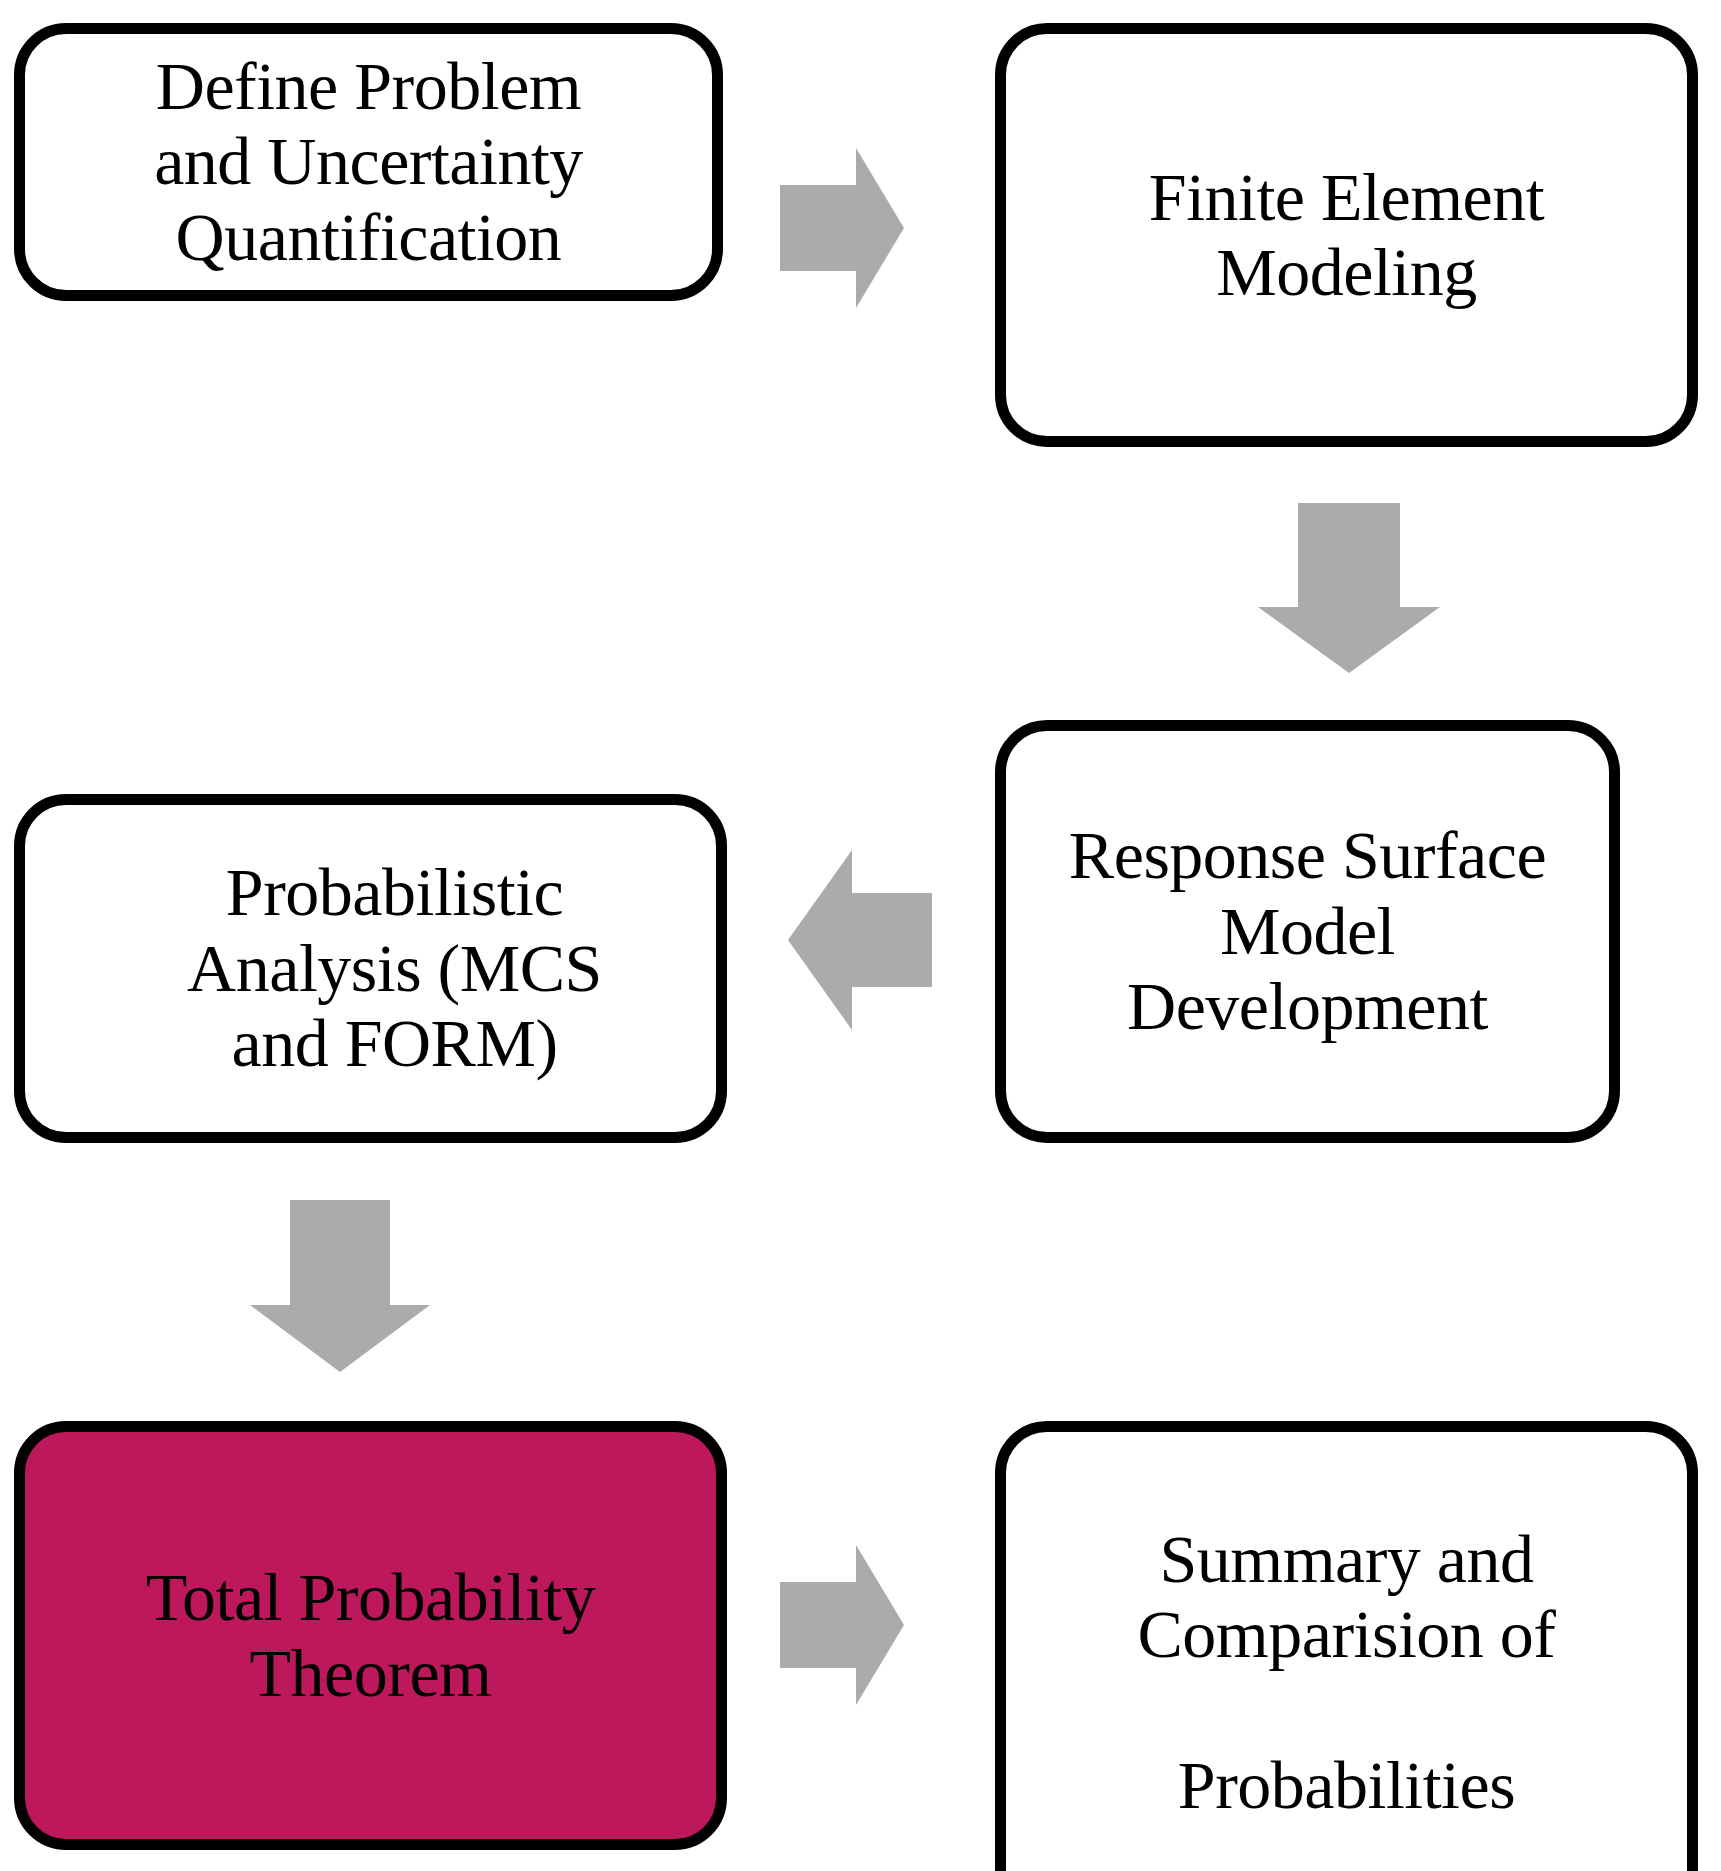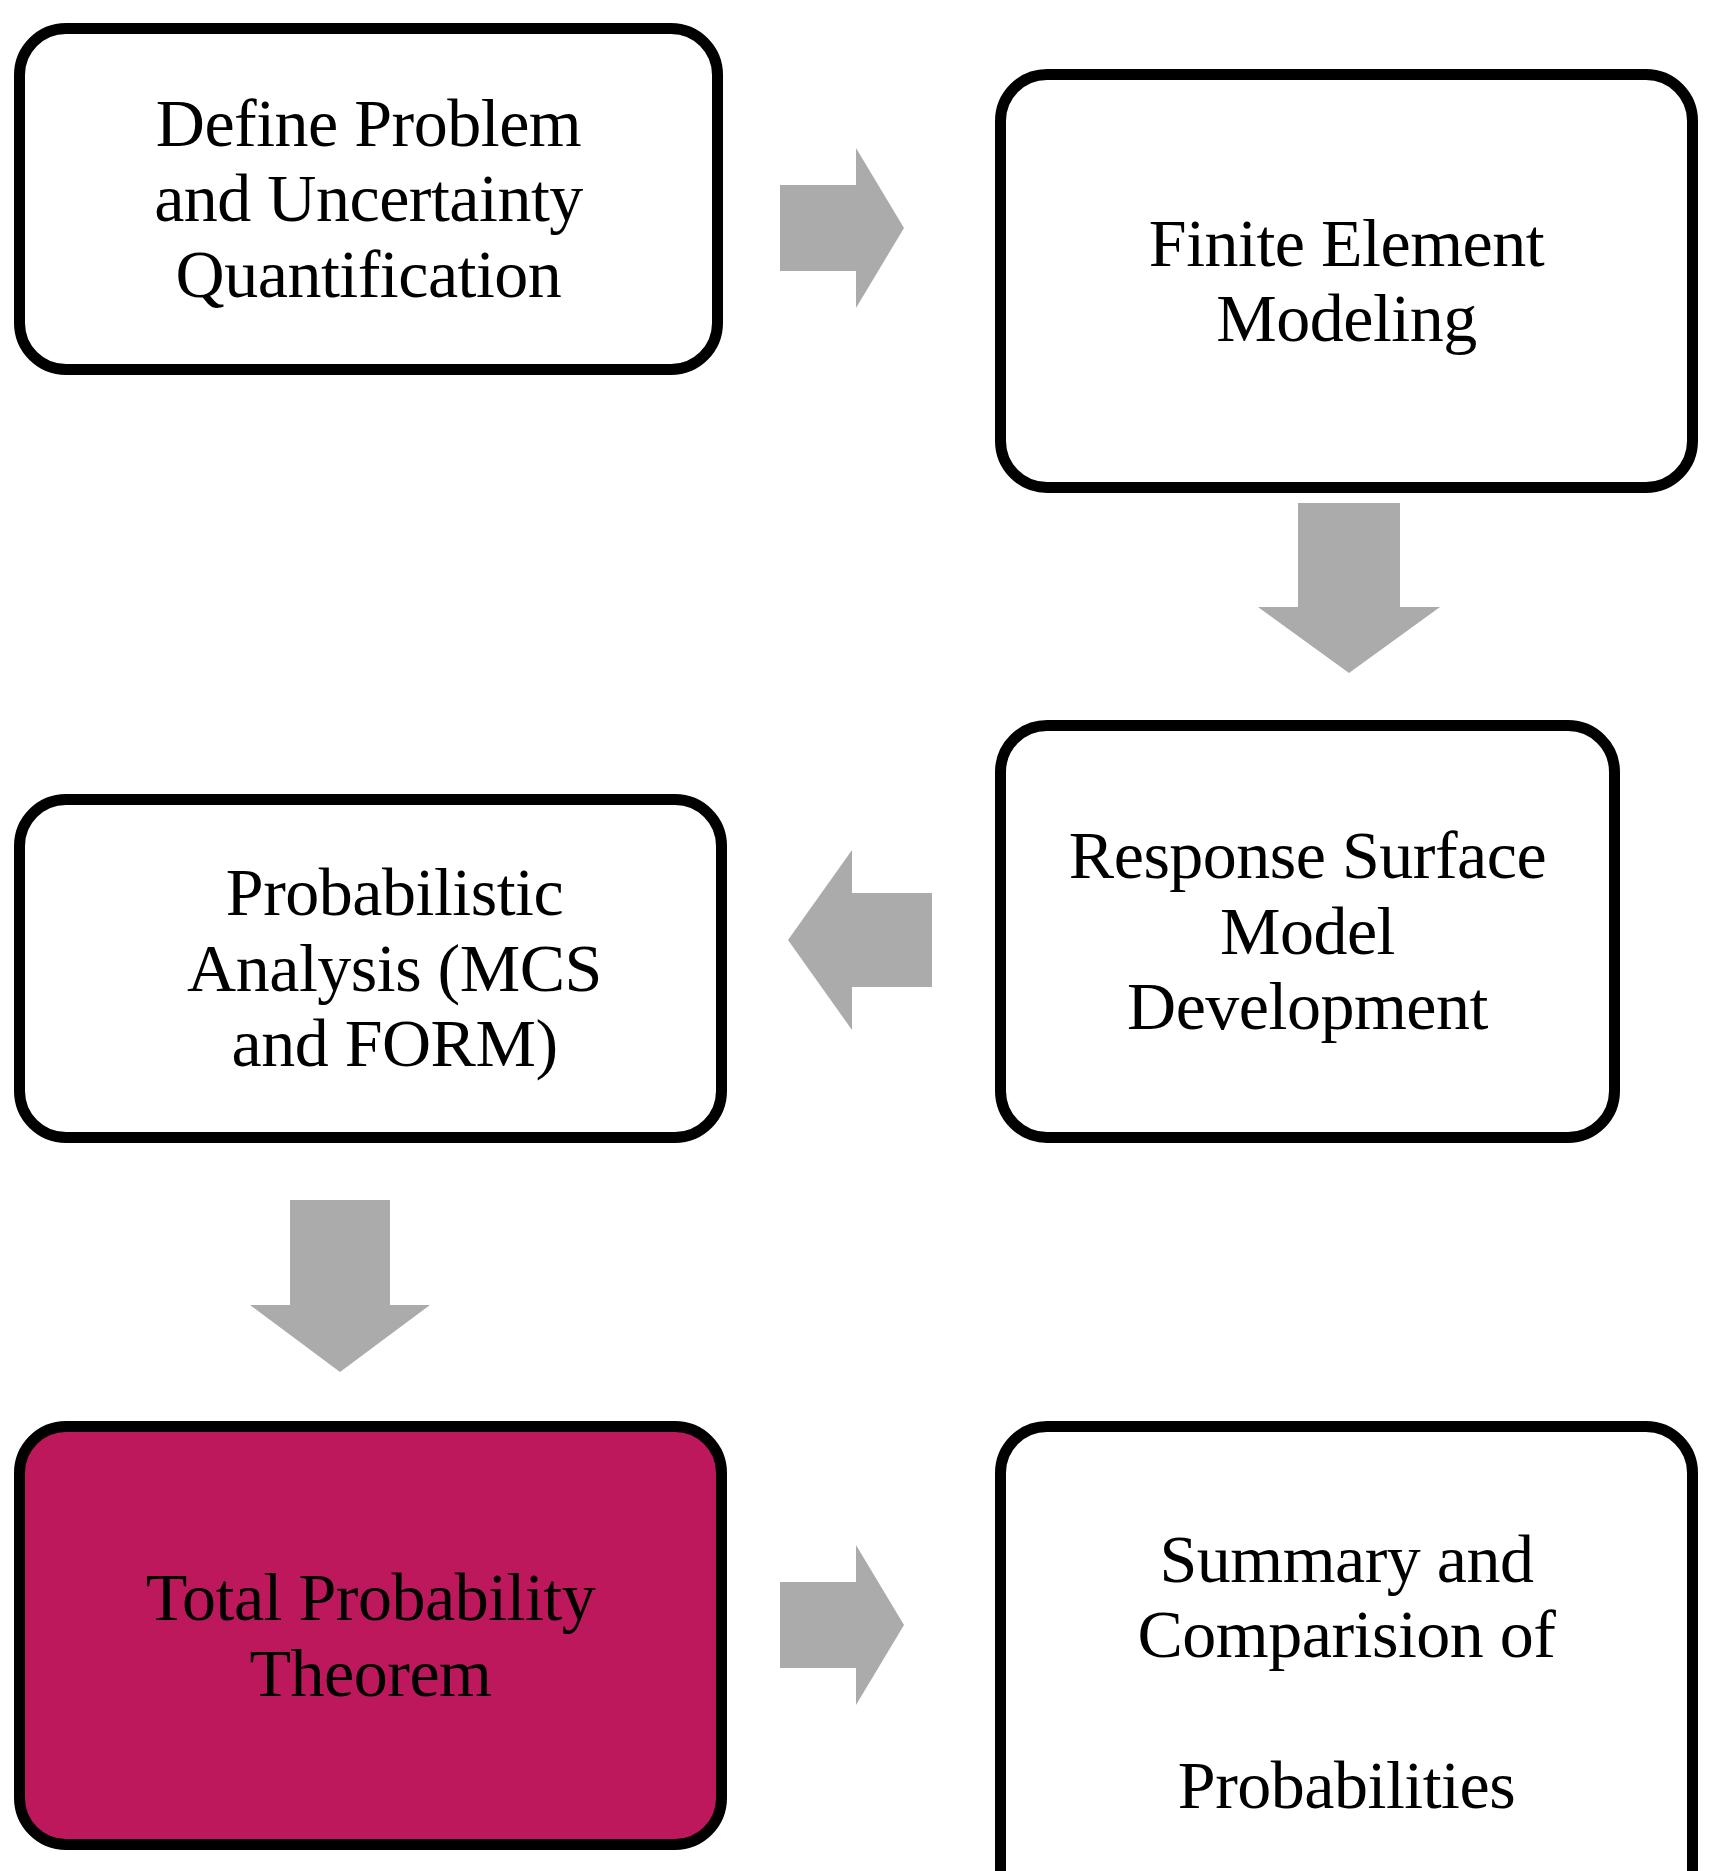--- a/index.html
+++ b/index.html
@@ -29,22 +29,22 @@
   }
   .node .label {
     font-size: 68px;
     line-height: 1.11;
     color: #000000;
     padding: 0 26px;
     letter-spacing: -0.5px;
   }
 
   
-  #node-define      { left: 14px;  top: 23px;   width: 709px; height: 352px; }
-  #node-fem         { left: 995px; top: 23px;   width: 703px; height: 424px; margin-top: 46px; }
+  #node-define      { left: 14px;  top: 23px;   width: 709px; height: 278px; }
+  #node-fem         { left: 995px; top: 23px;   width: 703px; height: 424px; }
   #node-prob        { left: 14px;  top: 794px;  width: 713px; height: 349px; padding-left: 48px; }
   #node-rsm         { left: 995px; top: 720px;  width: 625px; height: 423px; }
   #node-total       { left: 14px;  top: 1421px; width: 713px; height: 429px; }
   #node-summary     { left: 995px; top: 1421px; width: 703px; height: 503px; }
 
   
   .arrow { position: absolute; }
   .arrow svg { display: block; width: 100%; height: 100%; }
 
   #arrow-define-to-fem { left: 780px; top: 148px;  width: 124px; height: 160px; }

